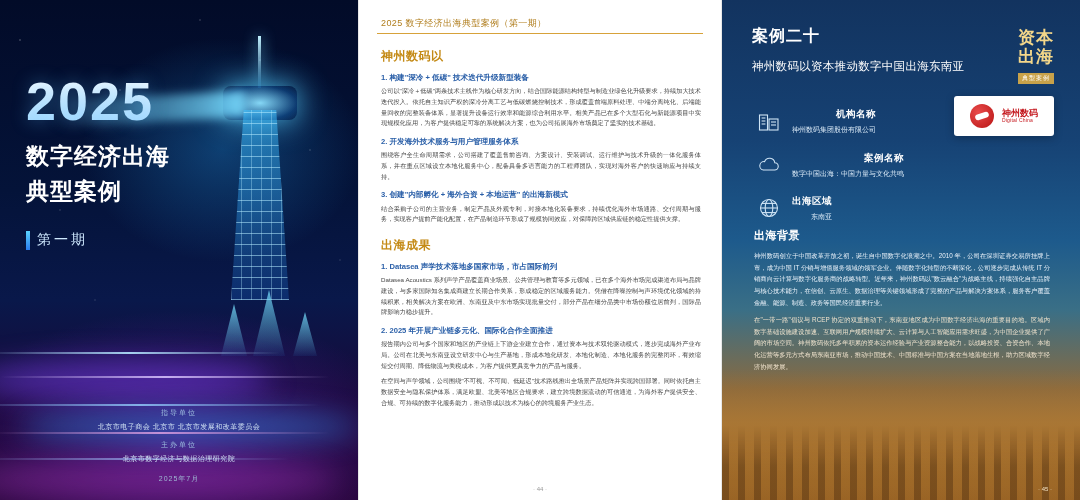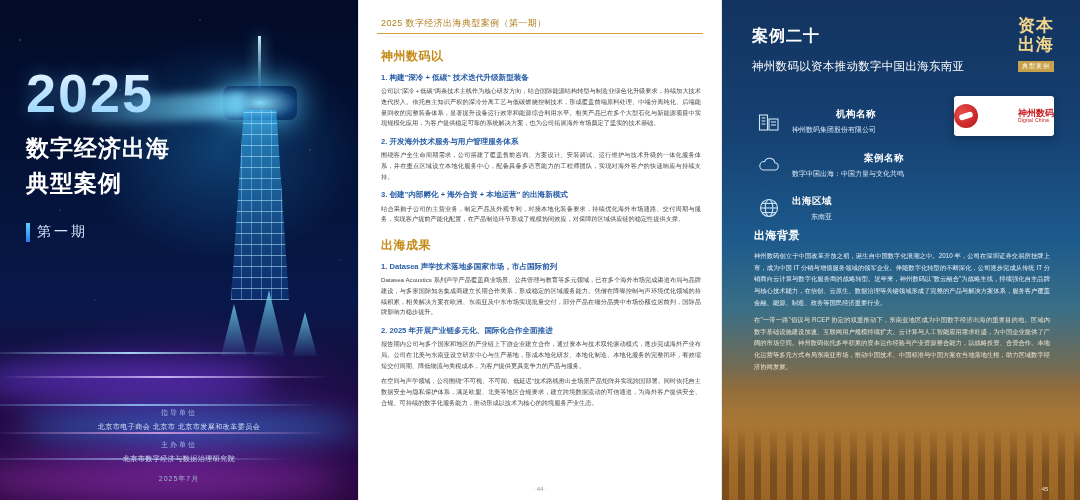--- a/index.html
+++ b/index.html
@@ -58,21 +58,21 @@
     background:linear-gradient(270deg,rgba(120,220,255,.85),rgba(60,180,255,0));
     filter:blur(5px);transform:rotate(-3deg);}
   .sails{position:absolute;left:16px;top:246px;width:110px;height:80px;}
   .sail{position:absolute;bottom:10px;
     background:linear-gradient(180deg,rgba(120,225,255,.75),rgba(40,150,240,.08));
     box-shadow:0 0 16px rgba(80,200,255,.6);}
   .sail.a{left:0;width:26px;height:52px;clip-path:polygon(50% 0,100% 100%,0 100%);}
   .sail.b{left:32px;width:32px;height:66px;clip-path:polygon(50% 0,100% 100%,0 100%);}
   .sail.c{left:72px;width:24px;height:44px;clip-path:polygon(50% 0,100% 100%,0 100%);}
 
-  .cover-title{position:absolute;left:26px;top:66px;color:#fff;z-index:5;}
+  .cover-title{position:absolute;left:26px;top:74px;color:#fff;z-index:5;}
   .year{font-size:54px;font-weight:bold;letter-spacing:2px;
     background:linear-gradient(180deg,#ffffff,#9fd8ff);
     -webkit-background-clip:text;background-clip:text;color:transparent;
     text-shadow:0 0 18px rgba(90,190,255,.4);line-height:1;}
   .t-main{font-size:23px;font-weight:bold;color:#ffffff;margin-top:12px;line-height:1.45;letter-spacing:1px;}
   .issue{margin-top:22px;display:inline-flex;align-items:center;gap:7px;}
   .issue-bar{width:4px;height:19px;background:linear-gradient(180deg,#59d2ff,#2a7cf0);display:inline-block;}
   .issue-txt{font-size:14px;color:#cfe9ff;letter-spacing:3px;}
 
   .cover-foot{position:absolute;left:0;right:0;bottom:16px;text-align:center;color:#b9cfe8;z-index:5;}
@@ -105,27 +105,27 @@
   .city:after{content:"";position:absolute;left:0;right:0;bottom:0;height:74px;
     background:
       repeating-linear-gradient(90deg,rgba(90,55,20,.55) 0 7px,rgba(140,92,34,.15) 7px 16px);
     mask-image:linear-gradient(180deg,transparent,#000 55%);
     -webkit-mask-image:linear-gradient(180deg,transparent,#000 55%);}
   .rp-inner{position:absolute;inset:0;padding:26px 42px 0 30px;}
 
   .case-no{color:#ffffff;font-size:16px;font-weight:bold;letter-spacing:1px;}
   .case-title{color:#ffffff;font-size:11.5px;margin-top:12px;letter-spacing:.3px;}
 
-  .zbch{position:absolute;right:26px;top:16px;}
+  .zbch{position:absolute;right:26px;top:28px;}
   .zb-l1,.zb-l2{color:#f4d78a;font-size:17px;font-weight:bold;line-height:1.12;letter-spacing:1px;}
   .zb-stamp{display:inline-block;margin-top:3px;padding:1px 4px;background:#c8a24a;color:#fff;
     font-size:6px;letter-spacing:1px;}
 
   .logo-card{position:absolute;right:26px;top:96px;width:100px;height:40px;background:#fff;
-    border-radius:3px;display:flex;align-items:center;justify-content:space-between;gap:8px;
+    border-radius:3px;display:flex;align-items:center;justify-content:center;gap:8px;
     box-shadow:0 2px 8px rgba(0,0,0,.25);}
   .logo-mark{width:24px;height:24px;border-radius:50%;
     background:radial-gradient(circle at 35% 35%,#e94b4b,#b81414);position:relative;}
   .logo-mark:after{content:"";position:absolute;left:5px;top:9px;width:14px;height:6px;
     background:#fff;border-radius:6px;transform:rotate(-18deg);}
   .logo-txt{line-height:1.05;}
   .logo-cn{font-size:9px;font-weight:bold;color:#c4161c;}
   .logo-en{font-size:5px;color:#c4161c;letter-spacing:.2px;}
 
   .info-list{position:absolute;left:34px;top:108px;width:260px;text-align:right;}

